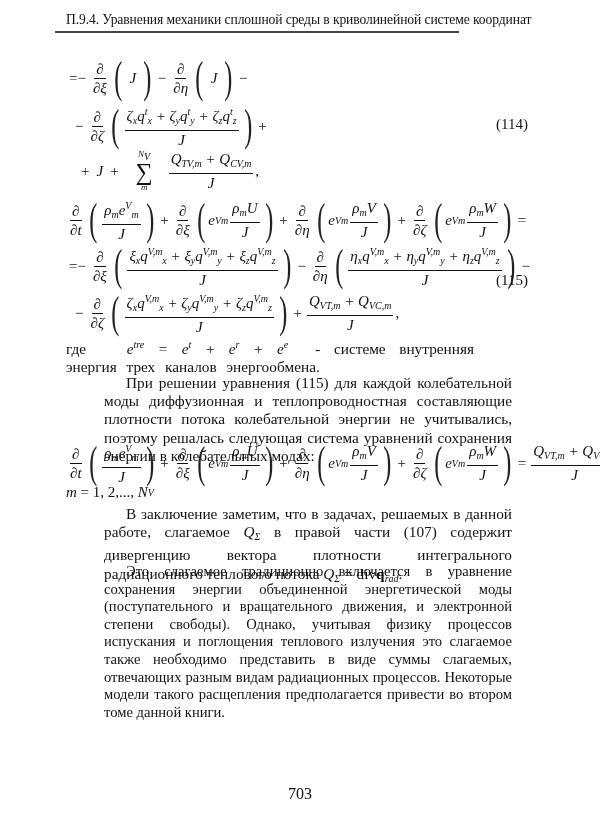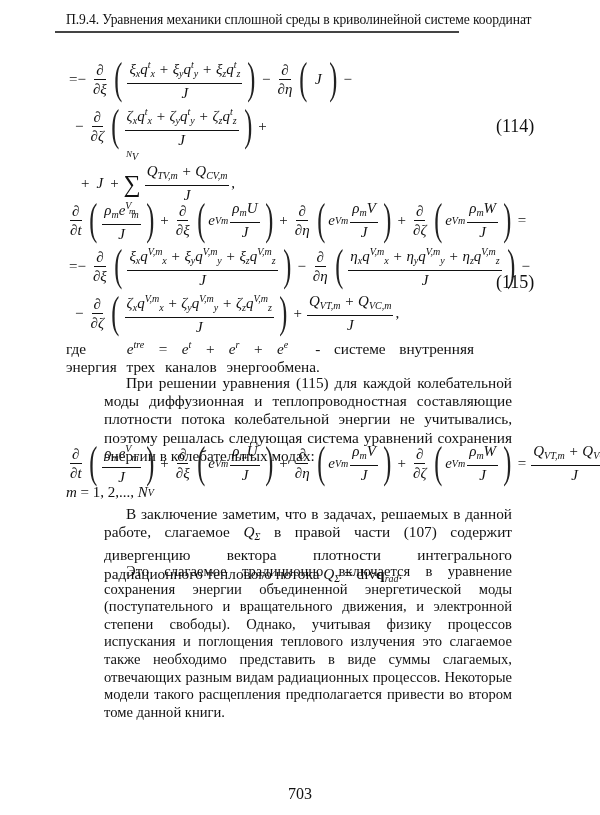--- a/index.html
+++ b/index.html
@@ -22,49 +22,48 @@
   .up { font-style:normal; }
   .row { position:absolute; display:flex; align-items:center; font-size:15px; white-space:nowrap; }
   .frac { display:inline-flex; flex-direction:column; align-items:center; vertical-align:middle; margin:0 2px; }
   .frac .num { padding:0 2px; border-bottom:1px solid #111; line-height:18px; text-align:center; }
   .frac .den { padding:0 2px; line-height:18px; text-align:center; }
   .paren { font-style:normal; font-size:44px; line-height:44px; transform:scaleX(0.55); display:inline-block; font-weight:100; color:#222; }
   .op { font-style:normal; margin:0 3px; }
   sub, sup { font-size:10px; }
   sub { vertical-align:-3px; }
   sup { vertical-align:6px; }
-  .eqno { position:absolute; left:496px; font-size:18px; font-style:normal;font-family:Liberation Serif, serif; }
+  .eqno { position:absolute; left:496px; font-size:15px; font-style:normal;font-family:Liberation Serif, serif; }
   .text {
     position:absolute; left:66px; width:408px; font-size:15.3px; line-height:18.2px;
     text-align:justify; text-align-last:left;
   }
   .text p { margin:0; }
   .indent { text-indent:22px;margin-left:38px; }
-  .sum { display:inline-flex; flex-direction:column; align-items:center; vertical-align:middle; font-style:normal; margin:0 2px;gap:12px; }
+  .sum { display:inline-flex; flex-direction:column; align-items:center; vertical-align:middle; font-style:normal; margin:0 14px; }
   .sum .big { font-size:24px; line-height:22px; }
   .sum small { font-size:9px; line-height:9px; font-style:italic; }
   .footer { position:absolute; top:785px; left:0; width:600px; text-align:center; font-size:16px; }
 </style>
 </head>
 <body>
 
 <div class="page">
 
   <div class="header">П.9.4. Уравнения механики сплошной среды в криволинейной системе координат</div>
   <div class="header-rule"></div>
 
   <div class="row math" style="left:66px; top:56px;">
     <span class="op">=−</span>
     <span class="frac">
         <span class="num up">∂</span>
         <span class="den">∂ξ</span>
       </span>
     <span class="paren">(</span>
     <span class="frac">
-        <span class="num">ξ<sub>x</sub>q<sup>t</sup><sub>x</sub> + ξ<sub>y</sub>q<sup>t</sup><sub>y</sub> + ξ<sub>z</sub>q<sup>t</sup><sub>z</sub></span>
         <span class="den">J</span>
       </span>
     <span class="paren">)</span>
     <span class="op">−</span>
     <span class="frac">
         <span class="num up">∂</span>
         <span class="den">∂η</span>
       </span>
     <span class="paren">(</span>
     <span class="frac">

